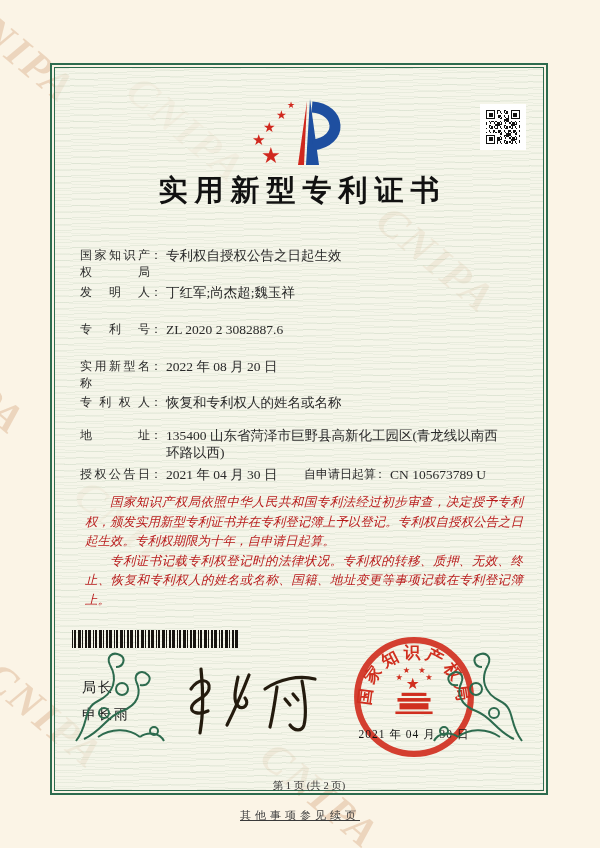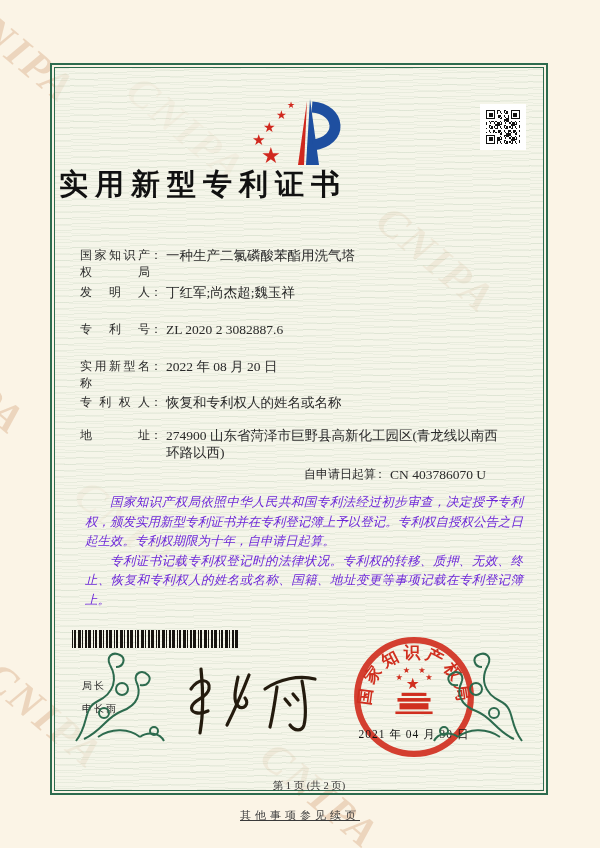--- a/index.html
+++ b/index.html
@@ -42,38 +42,38 @@
   .corner { position:absolute; z-index:3; width:108px; height:104px; pointer-events:none; }
   .corner.bl { left:18px; bottom:44px; }
   .corner.br { right:18px; bottom:44px; transform:scaleX(-1); }
   
   .content { position:absolute; inset:0; z-index:2; }
   .cert-no { position:absolute; left:28px; top:36px; font-size:13px; letter-spacing:2px; color:#2a2a2a; }
   .logo { position:absolute; left:197px; top:30px; width:106px; height:76px; }
   .qr { position:absolute; left:428px; top:39px; width:46px; height:46px; background:#fff; padding:3px; }
   .qr svg { width:100%; height:100%; display:block; }
   .title {
-    position:absolute; top:100px; left:0; width:100%;
-    font-size:29px; font-weight:bold;
+    position:absolute; top:106px; left:0; width:100%;
+    text-align:center; font-size:29px; font-weight:bold;
     letter-spacing:7px; color:#111; text-indent:7px;
   }
   .frow { position:absolute; left:28px; font-size:13px; color:#2a2a2a; }
   .flabel { display:inline-block; width:70px; text-align:justify; text-align-last:justify; font-size:12px; vertical-align:top; }
   .fcolon { display:inline-block; vertical-align:top; font-size:12px; margin-right:4px; }
   .fvalue { display:inline-block; vertical-align:top; max-width:336px; font-size:13.5px; line-height:17px; }
   .r1{top:182px;} .r2{top:219px;} .r3{top:256px;} .r4{top:293px;} .r5{top:329px;} .r6{top:362px;} .r7{top:401px;}
   .fgroup2 { position:absolute; left:224px; top:0; white-space:nowrap; }
   .legal { position:absolute; left:33px; top:428px; width:438px; }
   .legal p {
     font-size:12.5px; font-style:italic; line-height:19.5px;
-    text-indent:2em; text-align:justify; color:#6d28d9;
+    text-indent:2em; text-align:justify; color:#b91c1c;
   }
   .barcode { position:absolute; left:20px; top:565px; width:170px; height:18px; font-size:0; }
   .barcode i { display:inline-block; height:100%; background:#17140f; }
-  .signer { position:absolute; left:30px; top:614px; font-size:10px; letter-spacing:2px; color:#222; }
+  .signer { position:absolute; left:30px; top:614px; font-size:14px; letter-spacing:2px; color:#222; }
   .signer div { margin-bottom:9px; }
   .signature { position:absolute; left:123px; top:598px; width:152px; height:74px; }
   .seal { position:absolute; left:300px; top:570px; width:124px; height:124px; }
   .seal svg { position:absolute; inset:0; width:100%; height:100%; }
   .seal-date {
     position:absolute; left:-8px; top:92px; width:140px; text-align:center;
     font-size:11.5px; color:#141414; letter-spacing:1px; z-index:2;
   }
   .page-no { position:absolute; left:10px; top:714px; width:100%; text-align:center; font-size:10.5px; color:#333; }
   .below-note {
@@ -302,40 +302,43 @@
               <rect x="26" y="21" width="1" height="1"></rect>
               <rect x="26" y="24" width="1" height="1"></rect>
               <rect x="26" y="25" width="1" height="1"></rect>
             </g>
         </svg>
       </div>
 
       <div class="title">实用新型专利证书</div>
 
       <div class="frow r1">
-        <span class="flabel">国家知识产权局</span><span class="fcolon">：</span><span class="fvalue">一种生产二氯磷酸苯酯用洗气塔</span>
+        <span class="flabel">国家知识产权局</span><span class="fcolon">：</span><span class="fvalue">专利权自授权公告之日起生效</span>
       </div>
       <div class="frow r2">
         <span class="flabel">发明人</span><span class="fcolon">：</span><span class="fvalue">丁红军;尚杰超;魏玉祥</span>
       </div>
       <div class="frow r3">
         <span class="flabel">专利号</span><span class="fcolon">：</span><span class="fvalue">ZL 2020 2 3082887.6</span>
       </div>
       <div class="frow r4">
         <span class="flabel">实用新型名称</span><span class="fcolon">：</span><span class="fvalue">2022 年 08 月 20 日</span>
       </div>
       <div class="frow r5">
         <span class="flabel">专利权人</span><span class="fcolon">：</span><span class="fvalue">恢复和专利权人的姓名或名称</span>
       </div>
       <div class="frow r6">
-        <span class="flabel">地址</span><span class="fcolon">：</span><span class="fvalue">274900 山东省菏泽市巨野县高新化工园区(青龙线以南西环路以西)</span>
+        <span class="flabel">地址</span><span class="fcolon">：</span><span class="fvalue">135400 山东省菏泽市巨野县高新化工园区(青龙线以南西环路以西)</span>
       </div>
       <div class="frow r7">
+        <span>
+          <span class="flabel">授权公告日</span><span class="fcolon">：</span><span class="fvalue">2021 年 04 月 30 日</span>
+        </span>
         <span class="fgroup2">
-          <span class="flabel">自申请日起算</span><span class="fcolon">：</span><span class="fvalue">CN 403786070 U</span>
+          <span class="flabel">自申请日起算</span><span class="fcolon">：</span><span class="fvalue">CN 105673789 U</span>
         </span>
       </div>
 
       <div class="legal">
         <p>国家知识产权局依照中华人民共和国专利法经过初步审查，决定授予专利权，颁发实用新型专利证书并在专利登记簿上予以登记。专利权自授权公告之日起生效。专利权期限为十年，自申请日起算。</p>
         <p>专利证书记载专利权登记时的法律状况。专利权的转移、质押、无效、终止、恢复和专利权人的姓名或名称、国籍、地址变更等事项记载在专利登记簿上。</p>
       </div>
 
       <div class="barcode" id="barcode"><i style="width: 1px; margin-right: 1px;"></i><i style="width: 2px; margin-right: 2px;"></i><i style="width: 3px; margin-right: 1px;"></i><i style="width: 1px; margin-right: 2px;"></i><i style="width: 2px; margin-right: 1px;"></i><i style="width: 3px; margin-right: 2px;"></i><i style="width: 1px; margin-right: 1px;"></i><i style="width: 2px; margin-right: 2px;"></i><i style="width: 3px; margin-right: 1px;"></i><i style="width: 1px; margin-right: 2px;"></i><i style="width: 2px; margin-right: 1px;"></i><i style="width: 3px; margin-right: 2px;"></i><i style="width: 1px; margin-right: 1px;"></i><i style="width: 2px; margin-right: 2px;"></i><i style="width: 3px; margin-right: 1px;"></i><i style="width: 1px; margin-right: 2px;"></i><i style="width: 2px; margin-right: 1px;"></i><i style="width: 3px; margin-right: 2px;"></i><i style="width: 1px; margin-right: 1px;"></i><i style="width: 2px; margin-right: 2px;"></i><i style="width: 3px; margin-right: 1px;"></i><i style="width: 1px; margin-right: 2px;"></i><i style="width: 2px; margin-right: 1px;"></i><i style="width: 3px; margin-right: 2px;"></i><i style="width: 1px; margin-right: 1px;"></i><i style="width: 2px; margin-right: 2px;"></i><i style="width: 3px; margin-right: 1px;"></i><i style="width: 1px; margin-right: 2px;"></i><i style="width: 2px; margin-right: 1px;"></i><i style="width: 3px; margin-right: 2px;"></i><i style="width: 1px; margin-right: 1px;"></i><i style="width: 2px; margin-right: 2px;"></i><i style="width: 3px; margin-right: 1px;"></i><i style="width: 1px; margin-right: 2px;"></i><i style="width: 2px; margin-right: 1px;"></i><i style="width: 3px; margin-right: 2px;"></i><i style="width: 1px; margin-right: 1px;"></i><i style="width: 2px; margin-right: 2px;"></i><i style="width: 3px; margin-right: 1px;"></i><i style="width: 1px; margin-right: 2px;"></i><i style="width: 2px; margin-right: 1px;"></i><i style="width: 3px; margin-right: 2px;"></i><i style="width: 1px; margin-right: 1px;"></i><i style="width: 2px; margin-right: 2px;"></i><i style="width: 3px; margin-right: 1px;"></i><i style="width: 1px; margin-right: 2px;"></i><i style="width: 2px; margin-right: 1px;"></i><i style="width: 3px; margin-right: 2px;"></i></div>
 

